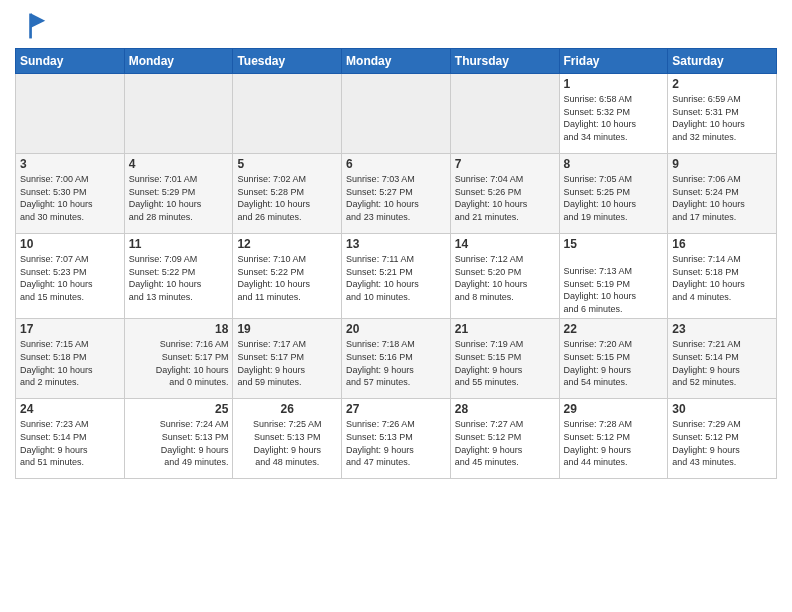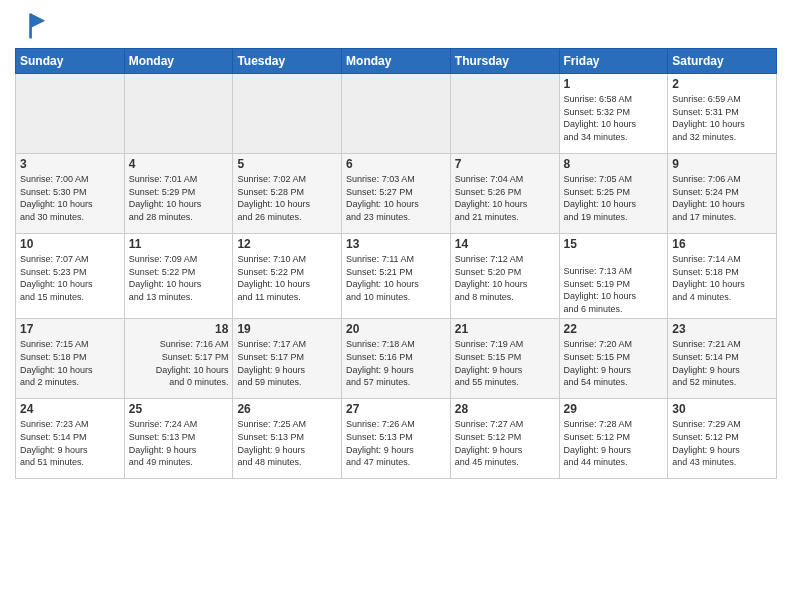--- a/index.html
+++ b/index.html
@@ -305,28 +305,28 @@
           </td>
         </tr>
         <tr>
           <td style="background: rgb(255, 255, 255);">
             <span class="day-num">24</span>
             <div class="day-info" style="white-space: pre-line;">Sunrise: 7:23 AM
 Sunset: 5:14 PM
 Daylight: 9 hours
 and 51 minutes.</div>
           </td>
-          <td style="background: rgb(255, 255, 255);">
+          <td style="background: rgb(255, 255, 255); text-align: right;">
             <span class="day-num">25</span>
             <div class="day-info" style="white-space: pre-line;">Sunrise: 7:24 AM
 Sunset: 5:13 PM
 Daylight: 9 hours
 and 49 minutes.</div>
           </td>
-          <td style="background: rgb(255, 255, 255);">
+          <td style="background: rgb(255, 255, 255); text-align: center;">
             <span class="day-num">26</span>
             <div class="day-info" style="white-space: pre-line;">Sunrise: 7:25 AM
 Sunset: 5:13 PM
 Daylight: 9 hours
 and 48 minutes.</div>
           </td>
           <td style="background: rgb(255, 255, 255);">
             <span class="day-num">27</span>
             <div class="day-info" style="white-space: pre-line;">Sunrise: 7:26 AM
 Sunset: 5:13 PM

